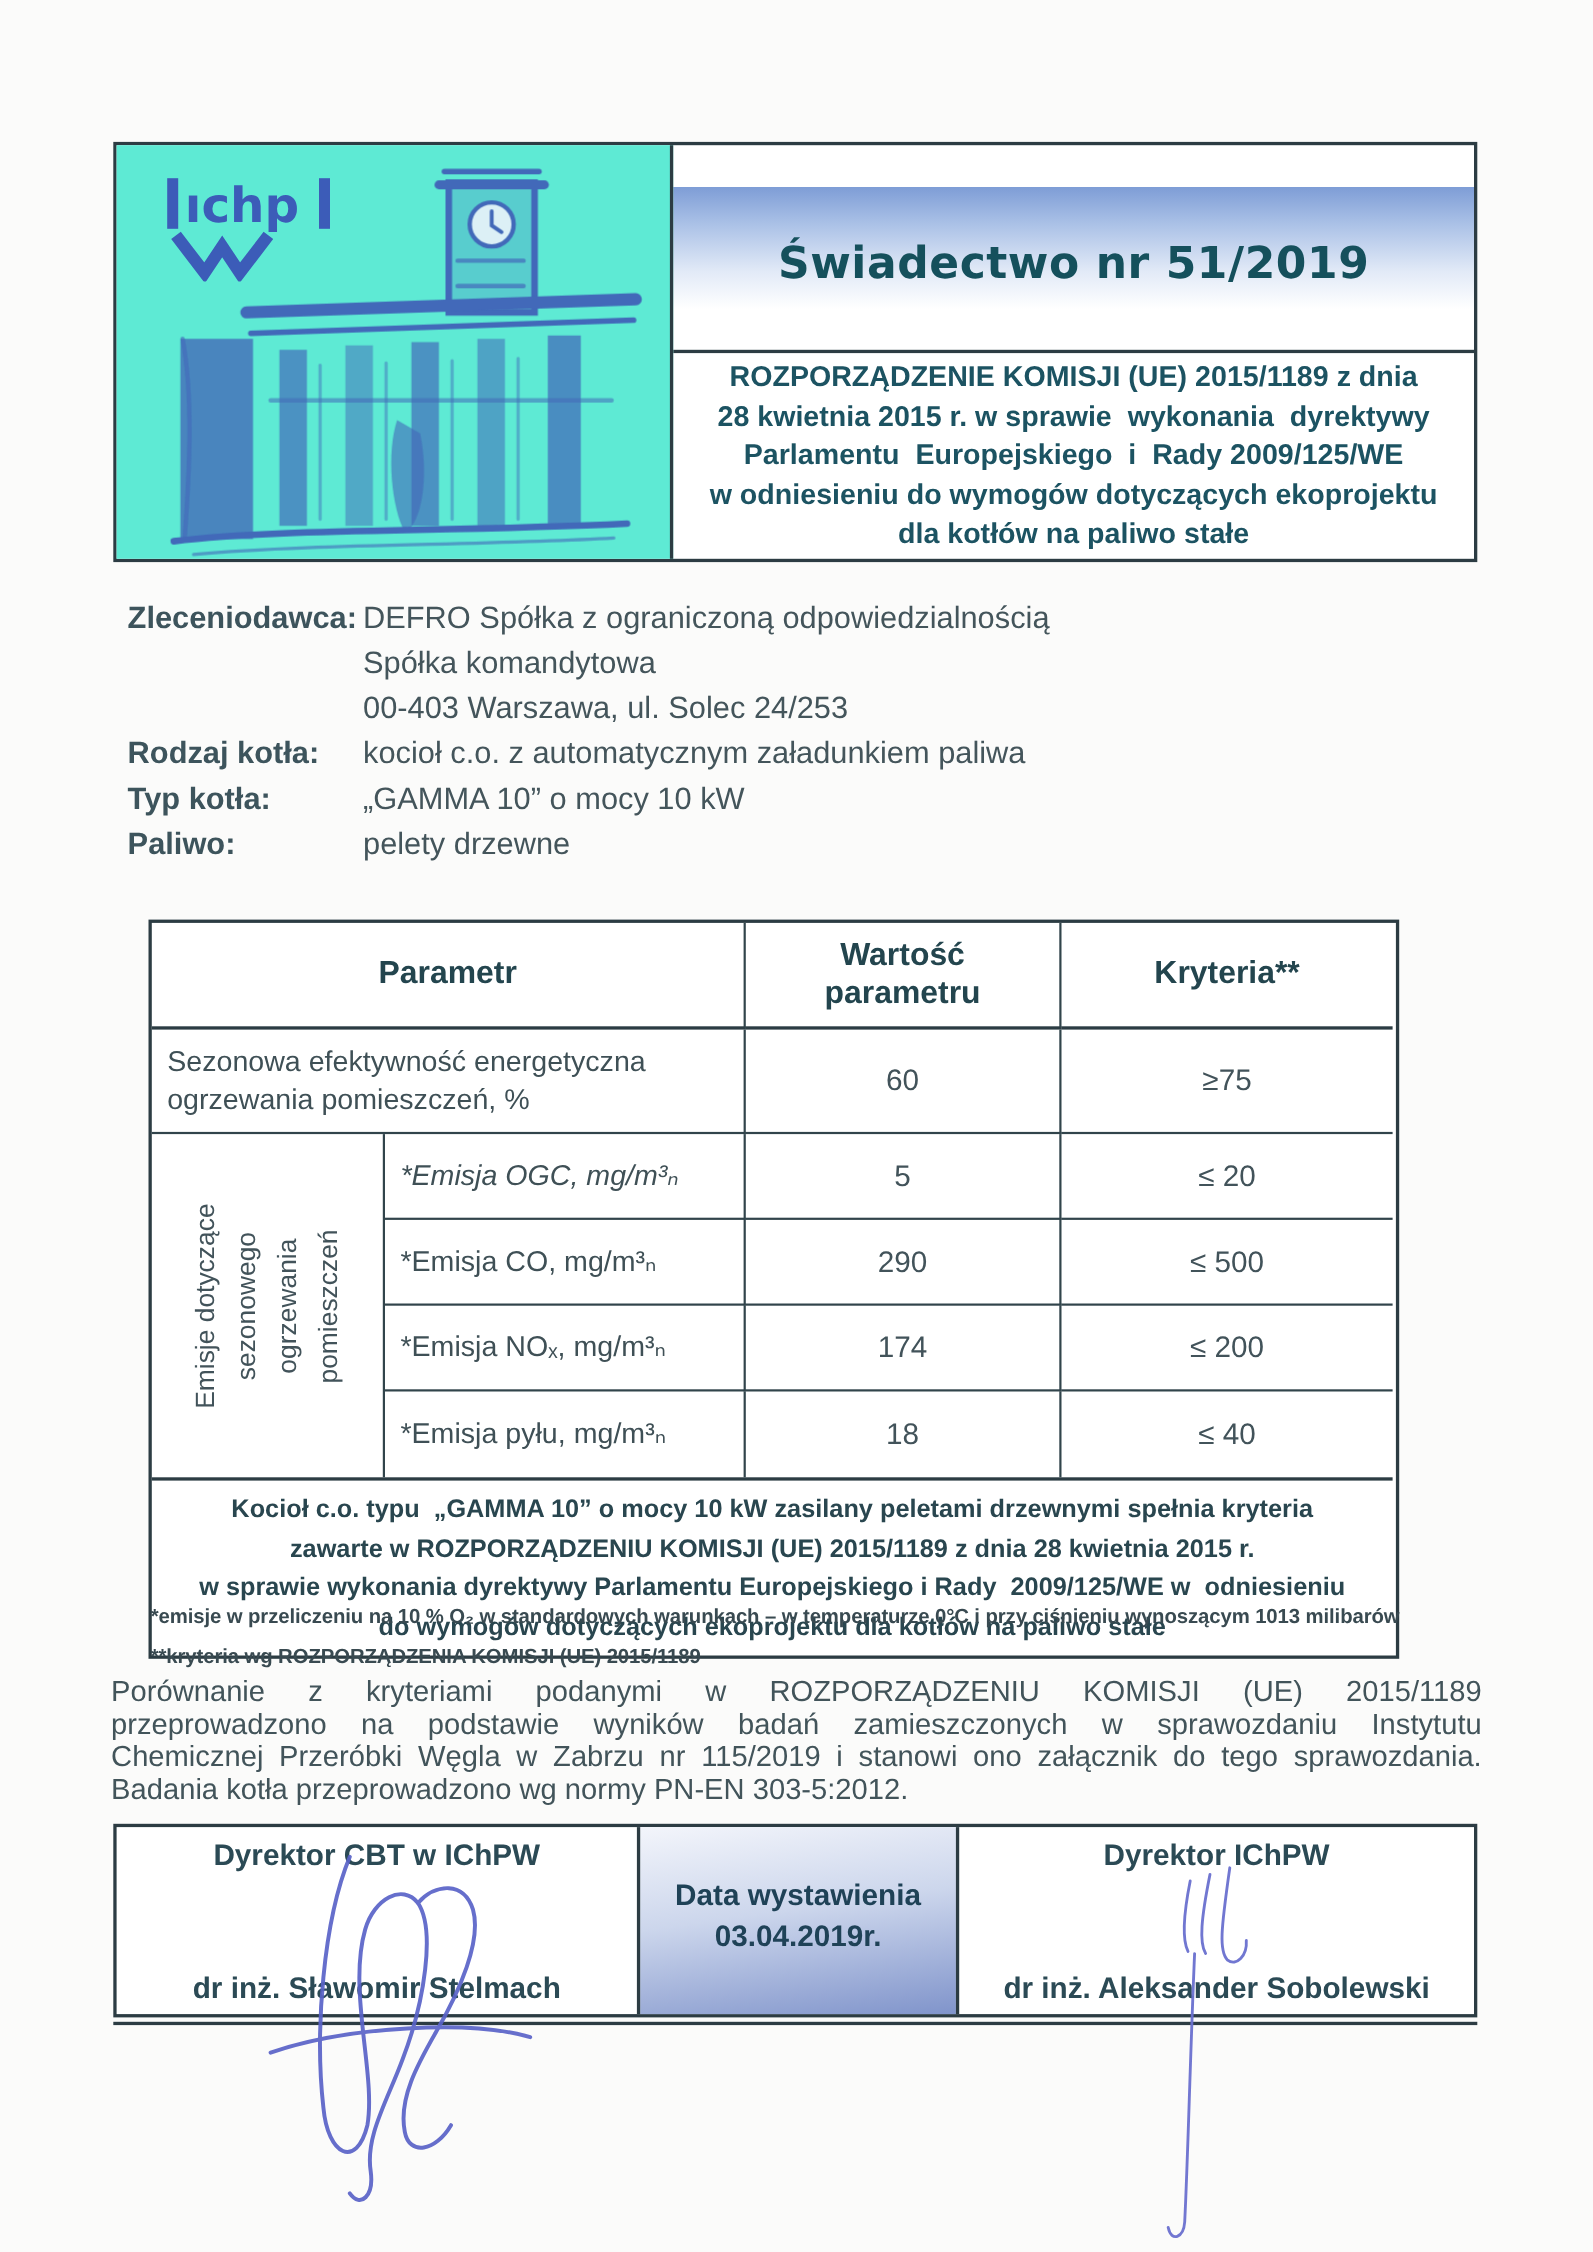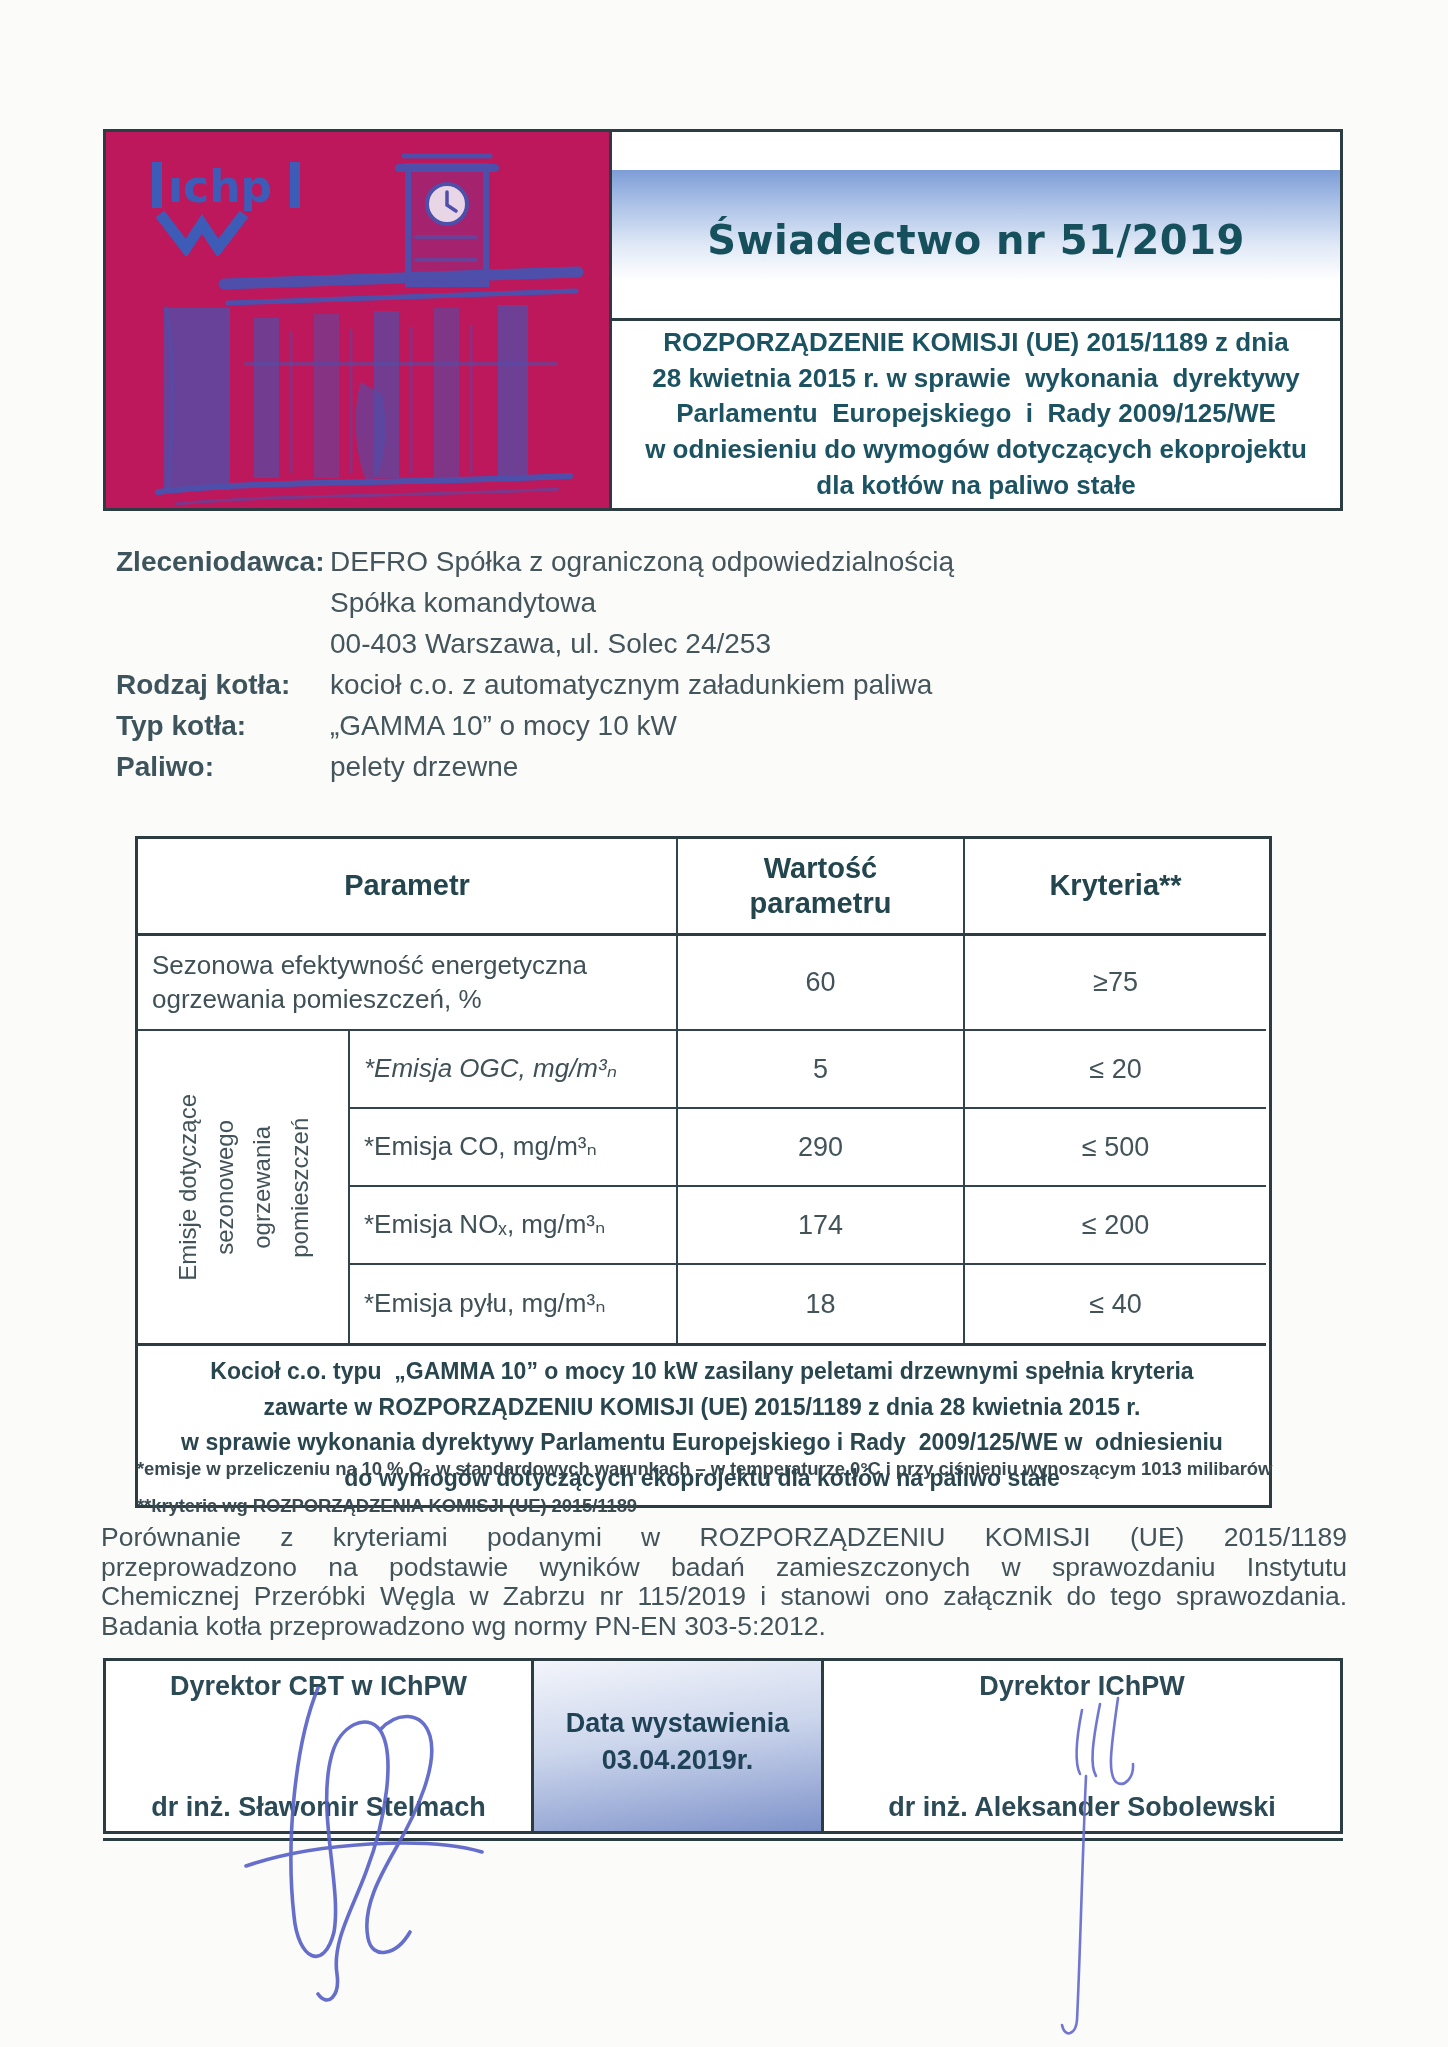--- a/index.html
+++ b/index.html
@@ -11,21 +11,21 @@
     -webkit-font-smoothing:antialiased;
   }
   #page{position:absolute;inset:0;}
   .ml{white-space:pre-wrap;}
 
   
   .header-box{
     position:absolute;left:103px;top:129px;width:1240px;height:382px;
     border:3px solid #2c3c43;box-sizing:border-box;display:flex;background:#ffffff;
   }
-  .logo-cell{width:506px;border-right:3px solid #2c3c43;box-sizing:border-box;position:relative;background:#be185d;overflow:hidden;}
+  .logo-cell{width:506px;border-right:3px solid #2c3c43;box-sizing:border-box;position:relative;background:#5eead4;overflow:hidden;}
   .building-svg{position:absolute;left:0;top:0;width:100%;height:100%;}
   .logo-mark{position:absolute;left:40px;top:24px;width:160px;height:100px;}
   .header-right{flex:1;display:flex;flex-direction:column;box-sizing:border-box;}
   .title-cell{
     height:156px;box-sizing:border-box;
     background:linear-gradient(180deg,#7e9dd6 0%,#a9c0e6 22%,#e2eaf7 52%,#ffffff 75%);
     display:flex;align-items:center;justify-content:center;margin-top:38px;
   }
   .doc-title{
     font-family:"DejaVu Sans","Liberation Sans",sans-serif;
@@ -86,21 +86,21 @@
   .pline.last{text-align-last:left;}
 
   
   .sig-box{
     position:absolute;left:103px;top:1658px;width:1240px;height:176px;
     border:3px solid #2c3c43;box-sizing:border-box;display:flex;background:#fff;
   }
   .sig-box::after{
     content:"";position:absolute;left:-3px;right:-3px;bottom:-10px;height:3px;background:#2c3c43;
   }
-  .sig-left{width:428px;border-right:3px solid #2c3c43;box-sizing:border-box;position:relative;}
+  .sig-left{width:476px;border-right:3px solid #2c3c43;box-sizing:border-box;position:relative;}
   .sig-mid{
     width:290px;border-right:3px solid #2c3c43;box-sizing:border-box;
     background:linear-gradient(172deg,#f3f5fb 0%,#ccd6ec 45%,#8094cb 100%);
     text-align:center;
   }
   .date-label{padding-top:44px;font-weight:bold;font-size:27px;line-height:37px;color:#1f4257;}
   .sig-right{flex:1;position:relative;}
   .sig-title{position:absolute;top:10px;left:0;width:100%;text-align:center;
     font-weight:bold;font-size:27px;color:#2b4a55;}
   .sig-name{position:absolute;bottom:8px;left:0;width:100%;text-align:center;

